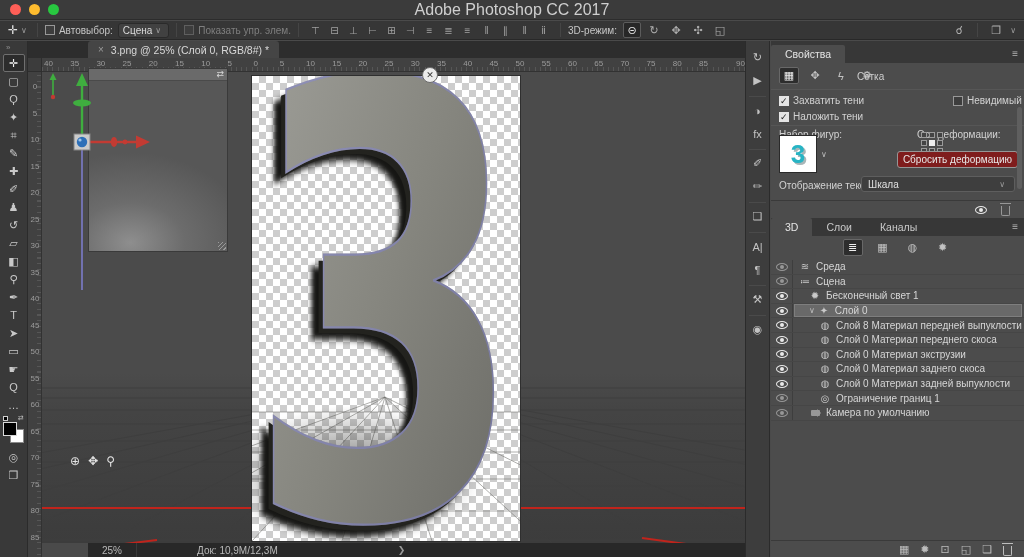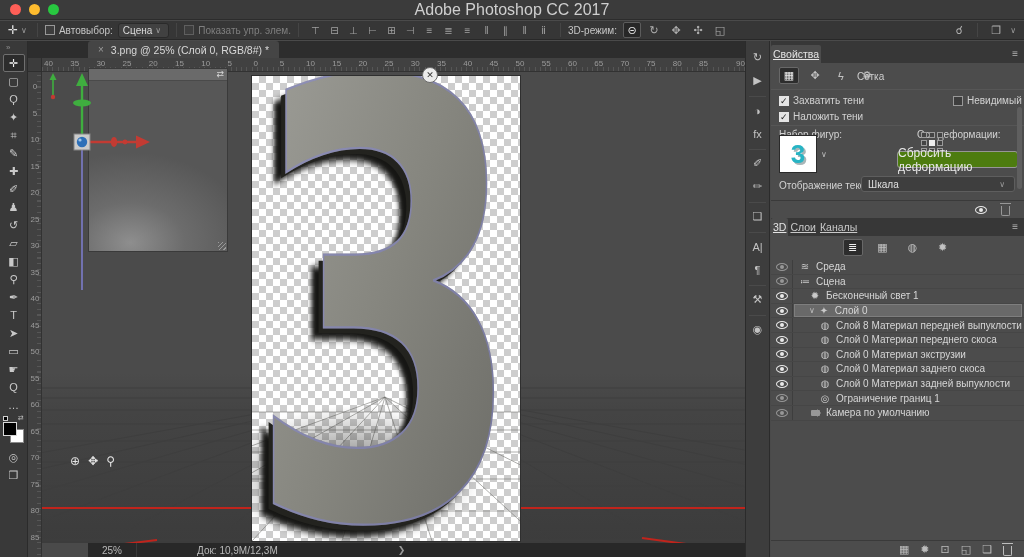--- a/index.html
+++ b/index.html
@@ -101,39 +101,39 @@
   
   .dock{position:absolute;left:745px;top:41px;width:25px;height:516px;background:#3d3d3d;
         border-left:1px solid #2b2b2b;border-right:1px solid #2b2b2b;
         display:flex;flex-direction:column;align-items:center;padding-top:6px;}
   .dock .dicon{width:21px;height:21px;display:flex;align-items:center;justify-content:center;
                color:#c3c3c3;font-size:11px;margin-bottom:2px;font-style:normal;}
   .dock .dsep{width:17px;height:1px;background:#2e2e2e;border-bottom:1px solid #4a4a4a;margin:3px 0;}
   
   .rightcol{position:absolute;left:771px;top:41px;width:253px;height:516px;background:#404040;}
   .panel-tabs{height:18px;background:#373737;display:flex;align-items:flex-end;font-size:10.5px;color:#c9c9c9;position:relative;}
-  .ptab{padding:2px 2px 3px;height:18px;display:flex;align-items:center;text-decoration:underline;}
+  .ptab{padding:2px 14px 3px;height:18px;display:flex;align-items:center;}
   .ptab.active{background:#4c4c4c;border-radius:2px 2px 0 0;color:#e4e4e4;}
   .pmenu{position:absolute;right:6px;top:3px;color:#b5b5b5;font-size:10px;}
   .props{position:absolute;left:0;top:4px;width:253px;height:173px;background:#4c4c4c;}
   .props-icons{position:absolute;left:8px;top:22px;display:flex;align-items:center;gap:6px;}
   .pi{width:20px;height:17px;display:flex;align-items:center;justify-content:center;color:#c2c2c2;font-size:11px;border-radius:2px;}
   .pi.pressed{background:#2d2d2d;border:1px solid #686868;color:#eee;}
   .props-label{font-size:10px;color:#cfcfcf;}
   .prow{position:absolute;left:8px;font-size:10px;color:#d2d2d2;display:flex;align-items:center;}
   .hr{position:absolute;left:0;width:253px;height:1px;background:#3e3e3e;border-bottom:1px solid #565656;}
   .thumb{position:absolute;left:8px;top:90px;width:38px;height:38px;background:#fff;border:1px solid #2a2a2a;
          display:flex;align-items:center;justify-content:center;font-weight:bold;font-size:26px;}
   .thumb-dd{position:absolute;left:47px;top:90px;width:12px;height:38px;display:flex;align-items:center;justify-content:center;
             color:#bdbdbd;font-size:8px;}
   .dgrid{position:absolute;left:150px;top:87px;display:grid;grid-template-columns:repeat(3,6px);grid-gap:2px;}
   .dgrid span{width:6px;height:6px;border:1px solid #9a9a9a;background:#434343;}
   .dgrid span.on{background:#ececec;border-color:#ececec;}
-  .reset-btn{position:absolute;left:126px;top:106px;width:121px;height:17px;background:#4d7c0f;border:1px solid #969696;
-             border-radius:3px;font-size:12px;color:#e8e8e8;display:flex;align-items:center;justify-content:center;}
+  .reset-btn{position:absolute;left:126px;top:106px;width:121px;height:17px;background:#7f1d1d;border:1px solid #969696;
+             border-radius:3px;font-size:10px;color:#e8e8e8;display:flex;align-items:center;justify-content:center;}
   .sel{position:absolute;left:90px;top:131px;width:154px;height:16px;background:#3e3e3e;border:1px solid #5e5e5e;
        border-radius:3px;font-size:10px;color:#e0e0e0;display:flex;align-items:center;padding:0 6px;}
   .sel .sv{flex:1;}
   .props-bottom{position:absolute;left:0;top:155px;width:253px;height:18px;border-top:1px solid #3a3a3a;
                 display:flex;align-items:center;justify-content:flex-end;gap:14px;padding-right:14px;}
   .pscroll{position:absolute;right:2px;top:62px;width:5px;height:82px;background:#5f5f5f;border-radius:3px;}
   
   .eye{width:12px;height:8px;border:1px solid currentColor;border-radius:50%;position:relative;display:inline-block;}
   .eye::after{content:"";position:absolute;left:3px;right:3px;top:1px;bottom:1px;background:currentColor;border-radius:50%;}
   .trash{width:9px;height:10px;border:1px solid currentColor;border-top:none;border-radius:0 0 2px 2px;position:relative;display:inline-block;margin-top:3px;}

